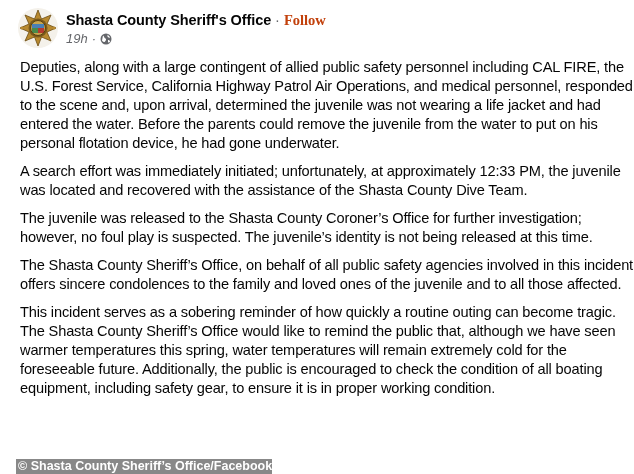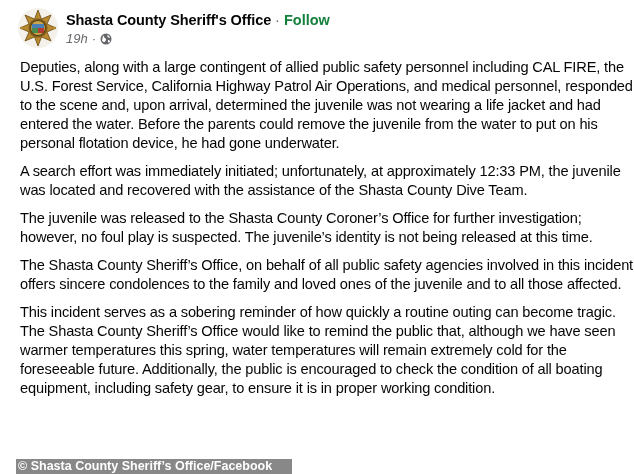--- a/index.html
+++ b/index.html
@@ -55,23 +55,24 @@
       font-weight: 700;
       letter-spacing: -0.1px;
       cursor: pointer;
     }
     .dot {
       color: #65676b;
       margin: 0 4px;
       font-weight: 400;
     }
     .follow {
-      color: #15803d;
+      color: #c2410c;
       font-weight: 700;
       cursor: pointer;
+      font-family: Liberation Serif, serif;
     }
     .meta-row {
       display: flex;
       align-items: center;
       font-size: 13px;
       color: #65676b;
       margin-top: 2px;
       line-height: 16px;
       font-style: italic;
     }
@@ -97,21 +98,21 @@
       margin: 0 0 9px 0;
     }
     .body-text p.tight {
       margin: 0;
     }
     .watermark {
       position: absolute;
       left: 4px;
       top: 459px;
       height: 15px;
-      padding: 0 20px 0 2px;
+      padding: 0 0 0 2px;
       background: rgba(110, 110, 110, 0.82);
       color: #ffffff;
       font-family: "Liberation Sans", sans-serif;
       font-weight: 700;
       font-size: 12.5px;
       line-height: 15px;
       white-space: nowrap;
     }
   </style>
 </head>

